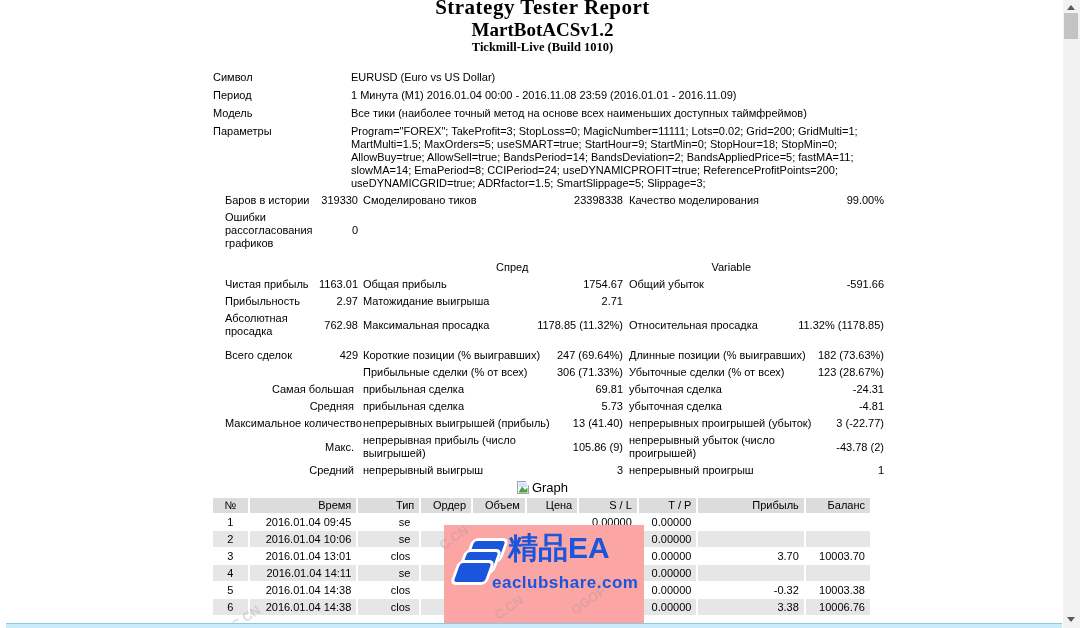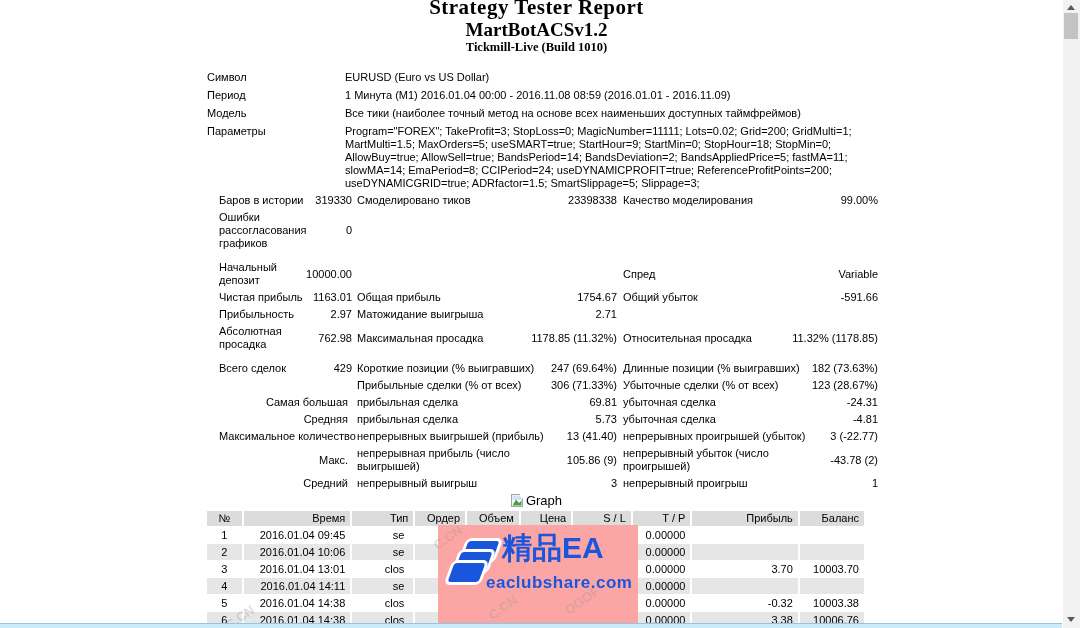--- a/index.html
+++ b/index.html
@@ -1,21 +1,21 @@
 <!DOCTYPE html>
 <html style="--wm: #1a56db;"><head>
 <meta charset="utf-8">
 <style>
   html,body{margin:0;padding:0;}
   body{
     width:1080px;height:628px;overflow:hidden;position:relative;
     background:#fff;color:#000;
     font-family:"Liberation Sans","DejaVu Sans",sans-serif;font-size:11px;
   }
-  .page{position:absolute;left:0;top:0;width:1063px;height:628px;overflow:hidden;}
+  .page{position:absolute;left:6px;top:0;width:1063px;height:628px;overflow:hidden;}
 
   
   .titles{margin-left:207px;width:659px;text-align:center;
           font-family:"Liberation Serif","DejaVu Serif",serif;font-weight:bold;}
   .t1{font-size:21px;line-height:24px;margin-top:-5px;letter-spacing:.5px;}
   .t2{font-size:19px;line-height:21px;}
   .t3{font-size:12.5px;line-height:15px;margin-bottom:13px;}
 
   
   .report{margin-left:207px;width:659px;line-height:13px;}
@@ -96,21 +96,21 @@
   </div>
 
   <div class="report">
     <div id="info-table">
         <div class="irow">
           <div class="ilbl">Символ</div>
           <div class="ival">EURUSD (Euro vs US Dollar)</div>
         </div>
         <div class="irow">
           <div class="ilbl">Период</div>
-          <div class="ival">1 Минута (M1) 2016.01.04 00:00 - 2016.11.08 08:59 (2016.01.01 - 2016.11.09)</div>
+          <div class="ival">1 Минута (M1) 2016.01.04 00:00 - 2016.11.08 23:59 (2016.01.01 - 2016.11.09)</div>
         </div>
         <div class="irow">
           <div class="ilbl">Модель</div>
           <div class="ival">Все тики (наиболее точный метод на основе всех наименьших доступных таймфреймов)</div>
         </div>
         <div class="irow">
           <div class="ilbl">Параметры</div>
           <div class="ival">Program="FOREX"; TakeProfit=3; StopLoss=0; MagicNumber=11111; Lots=0.02; Grid=200; GridMulti=1; MartMulti=1.5; MaxOrders=5; useSMART=true; StartHour=9; StartMin=0; StopHour=18; StopMin=0; AllowBuy=true; AllowSell=true; BandsPeriod=14; BandsDeviation=2; BandsAppliedPrice=5; fastMA=11; slowMA=14; EmaPeriod=8; CCIPeriod=24; useDYNAMICPROFIT=true; ReferenceProfitPoints=200; useDYNAMICGRID=true; ADRfactor=1.5; SmartSlippage=5; Slippage=3;</div>
         </div>
       </div>
@@ -138,24 +138,20 @@
             <div class="lbl"></div>
             <div class="val"></div>
           </div>
           <div class="sc c3">
             <div class="lbl"></div>
             <div class="val"></div>
           </div>
         </div>
         <div class="spacer"></div>
         <div class="srow">
-          <div class="sc c1">
-            <div class="lbl">Начальный депозит</div>
-            <div class="val">10000.00</div>
-          </div>
           <div class="sc c2">
             <div class="lbl"></div>
             <div class="val"></div>
           </div>
           <div class="sc c3">
             <div class="lbl">Спред</div>
             <div class="val">Variable</div>
           </div>
         </div>
         <div class="srow">

